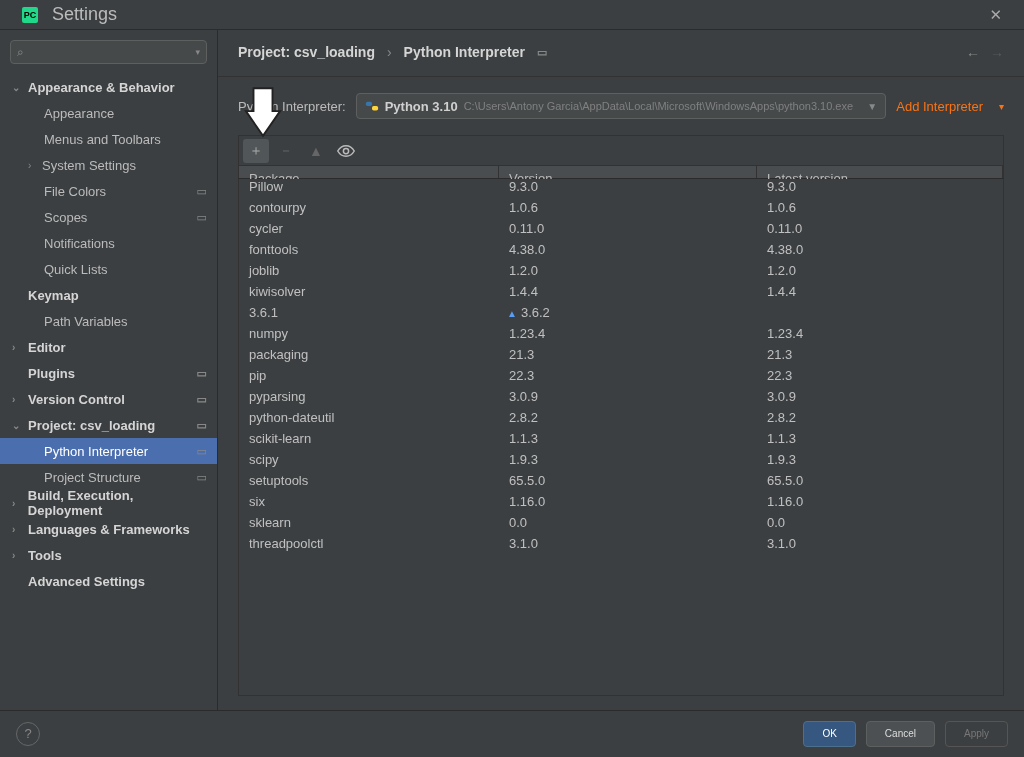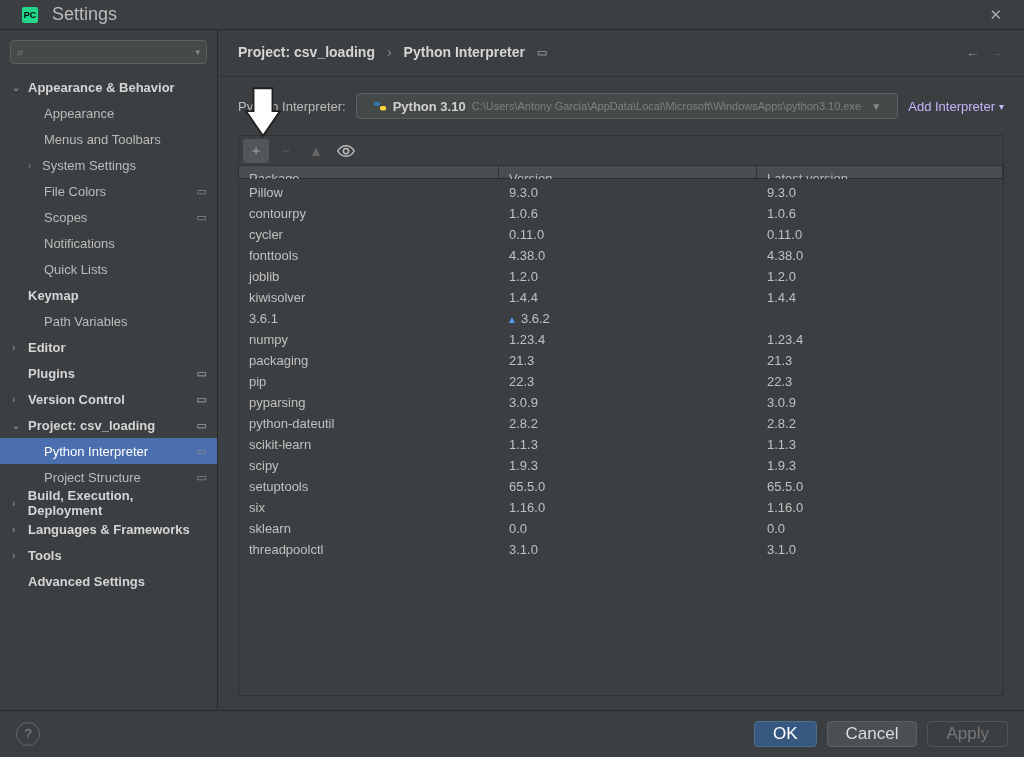--- a/index.html
+++ b/index.html
@@ -29,48 +29,48 @@
 
 .content { flex: 1; display: flex; flex-direction: column; padding: 0; position: relative; }
 
 .breadcrumb { padding: 14px 20px 16px 20px; display: flex; align-items: center; gap: 12px; font-weight: bold; color: #d5d5d5; font-size: 14px; border-bottom: 1px solid #323232; }
 .breadcrumb .sep { color: #888; font-weight: normal; }
 .breadcrumb .tag-icon { color: #888; font-size: 11px; }
 .breadcrumb .nav-arrows { margin-left: auto; display: flex; gap: 10px; color: #888; }
 
 .interp-row { padding: 16px 20px; display: flex; align-items: center; gap: 10px; }
 .interp-row .lbl { color: #bbb; white-space: nowrap; }
-.interp-dd { flex: 1; background: #45494a; border: 1px solid #5e6060; border-radius: 4px; height: 26px; display: flex; align-items: center; padding: 0 16px; gap: 6px; }
+.interp-dd { flex: 1; background: #45494a; border: 1px solid #5e6060; border-radius: 4px; height: 26px; display: flex; align-items: center; padding: 0 8px; gap: 6px; }
 .interp-dd .py-icon { width: 14px; height: 14px; display:inline-flex; align-items:center; justify-content:center;}
 .interp-dd .interp-name { color: #d0d0d0; font-weight: bold; }
 .interp-dd .interp-path { color: #808080; font-size: 11px; flex: 1; overflow: hidden; text-overflow: ellipsis; white-space: nowrap; }
 .interp-dd .dd-arrow { color: #888; font-size: 10px; }
-.add-interp { color: #c4b5fd; font-size: 13px; display: flex; align-items: center; gap: 4px; cursor: pointer; }
+.add-interp { color: #f97316; font-size: 13px; display: flex; align-items: center; gap: 16px; cursor: pointer; }
 
 .packages-area { margin: 0 20px 14px 20px; flex: 1; display:flex; flex-direction:column; }
 .pkg-toolbar { background: #3c3f41; border: 1px solid #323232; border-bottom: none; height: 30px; display: flex; align-items: center; gap: 4px; padding: 0 4px; }
 .pkg-btn { width: 26px; height: 24px; display: inline-flex; align-items: center; justify-content: center; color: #aaa; cursor: pointer; font-size: 14px; border-radius:3px; }
 .pkg-btn.highlighted { background: #515658; }
 .pkg-btn.disabled { color: #666; }
 
 .pkg-head { display: flex; background: #4a4d4f; border: 1px solid #323232; border-bottom: 1px solid #2b2b2b; height: 14px; }
 .pkg-head .cell { padding: 5px 10px; color: #bbb; border-right: 1px solid #323232; }
 .col-pkg { width: 260px; }
 .col-ver { width: 258px; }
 .col-lat { flex: 1; }
 
 .pkg-body { flex:1; overflow-y: auto; border: 1px solid #323232; border-top:none; background: #3c3f41; }
-.pkg-row { display: flex; height: 21px; align-items: flex-end; }
+.pkg-row { display: flex; height: 21px; align-items: flex-start; }
 .pkg-row .cell { padding: 0 10px; color: #c0c0c0; }
 .pkg-row .col-lat .up-arrow { color: #589df6; font-size: 10px; margin-right: 4px; }
 
 .footer { height: 46px; border-top: 1px solid #2b2b2b; display: flex; align-items: center; padding: 0 16px; gap: 10px; }
 .footer .help-btn { width: 24px; height: 24px; border-radius: 12px; border: 1px solid #666; display: flex; align-items: center; justify-content: center; color: #888; font-size: 13px; cursor: pointer;}
 .footer .spacer { flex: 1; }
-.footer button { height: 26px; padding: 0 18px; border-radius: 4px; font-size: 17px; cursor: pointer; }
+.footer button { height: 26px; padding: 0 18px; border-radius: 4px; font-size: 10px; cursor: pointer; }
 .footer .ok { background: #365880; border: 1px solid #4c708c; color: #fff; }
 .footer .cancel { background: #4c5052; border: 1px solid #5e6060; color: #ddd; }
 .footer .apply { background: #3c3f41; border: 1px solid #555; color: #777; }
 
 .big-arrow { position: absolute; left: 244px; top: 86px; pointer-events: none; }
 .big-arrow svg { width: 38px; height: 54px; }
 </style>
 </head>
 <body>
 

